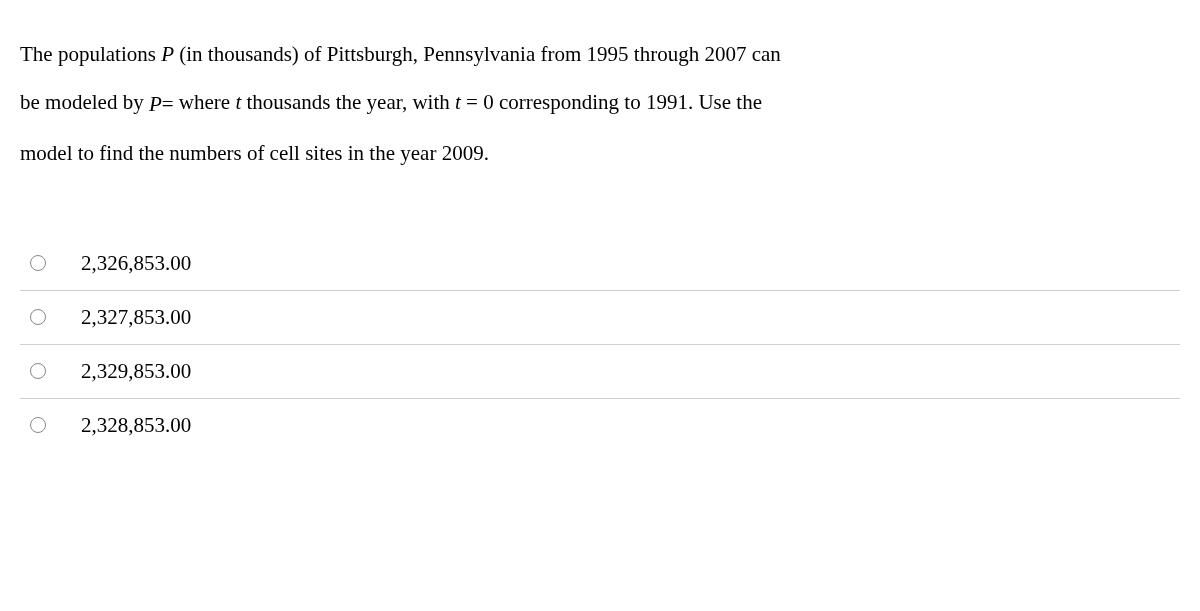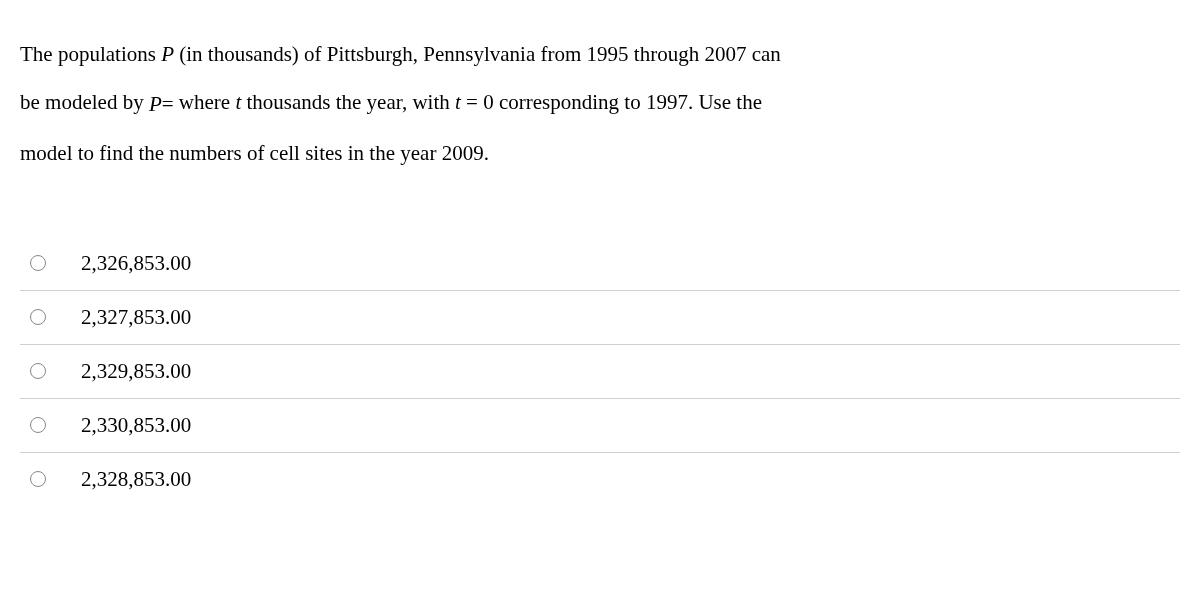--- a/index.html
+++ b/index.html
@@ -73,39 +73,35 @@
   </style>
 </head>
 <body>
 
 <div class="question-text">
   <span>The populations </span><span class="italic">P</span><span> (in thousands) of Pittsburgh, Pennsylvania from 1995 through 2007 can</span><br>
 
   <span>be modeled by </span><span class="eq-part">
       <span class="italic">P</span>
       <span> = </span>
-    </span><span> where </span><span class="italic">t</span><span> thousands the year, with </span><span class="italic">t</span><span> = 0</span><span> corresponding to 1997. Use the</span><br>
+    </span><span> where </span><span class="italic">t</span><span> thousands the year, with </span><span class="italic">t</span><span> = 0</span><span> corresponding to 1991. Use the</span><br>
 
   <span>model to find the numbers of cell sites in the year 2009.</span>
 </div>
 
 <div class="options">
   <div class="option-row">
     <div class="radio"></div>
     <span class="option-label">2,326,853.00</span>
   </div>
   <div class="option-row">
     <div class="radio"></div>
     <span class="option-label">2,327,853.00</span>
   </div>
   <div class="option-row">
     <div class="radio"></div>
     <span class="option-label">2,329,853.00</span>
   </div>
   <div class="option-row">
     <div class="radio"></div>
-    <span class="option-label">2,330,853.00</span>
-  </div>
-  <div class="option-row">
-    <div class="radio"></div>
     <span class="option-label">2,328,853.00</span>
   </div>
 </div>
 
 </body></html>

